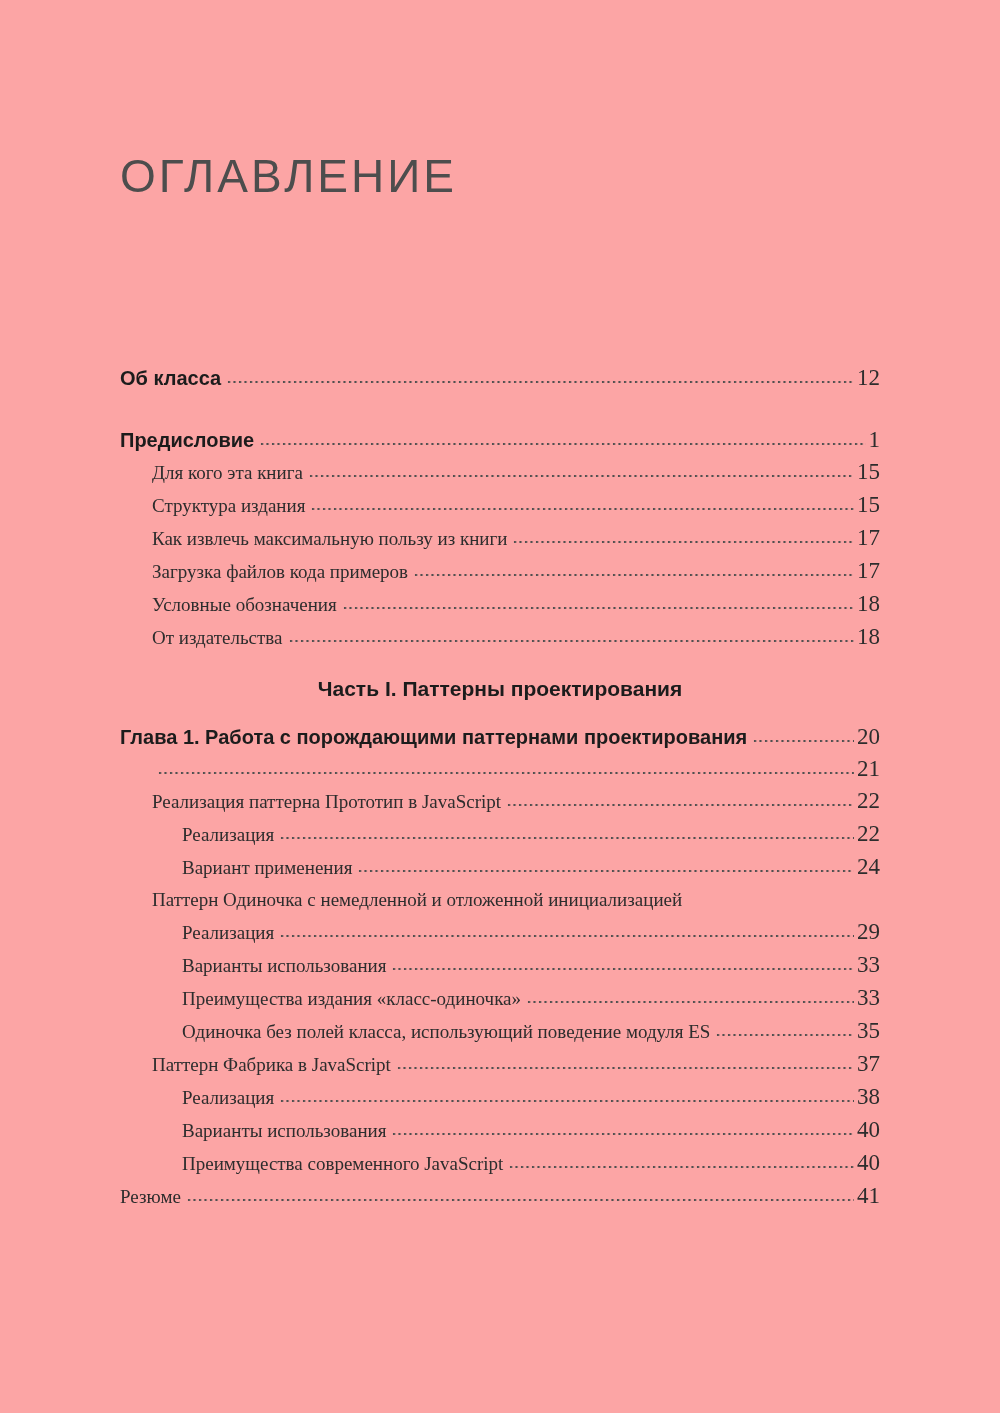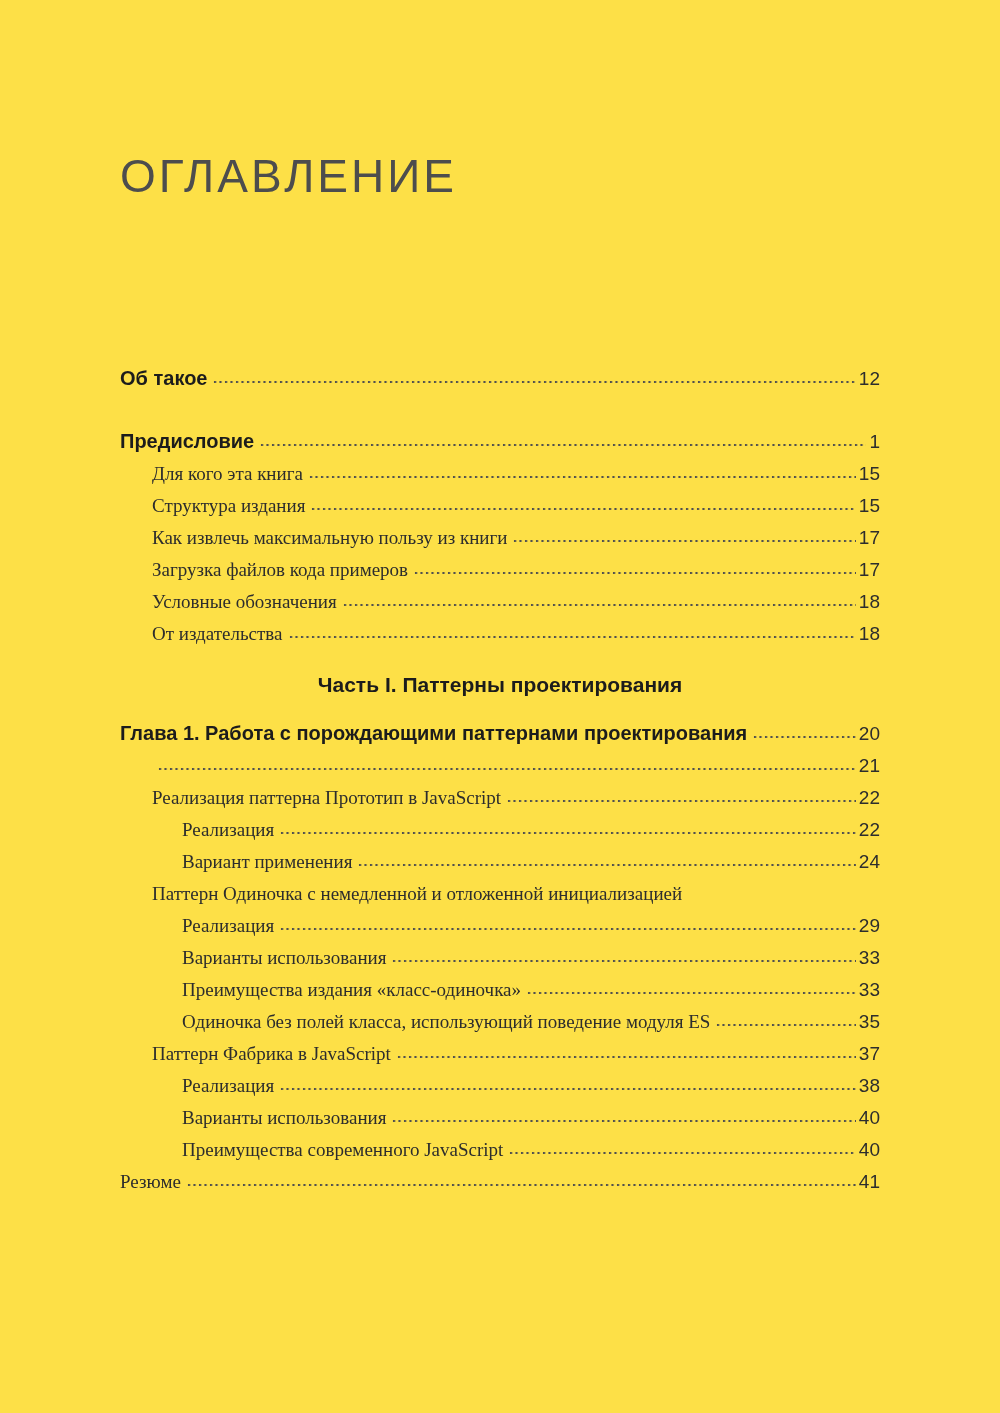--- a/index.html
+++ b/index.html
@@ -7,21 +7,21 @@
   body {
     width: 1000px;
     height: 1413px;
     font-family: "Liberation Serif", "DejaVu Serif", serif;
     overflow: hidden;
   }
   .page {
     width: 1000px;
     height: 1413px;
     padding: 150px 120px 0 120px;
-    background: #fde047;
+    background: #fca5a5;
   }
   .doc-title {
     font-family: "Liberation Sans", "DejaVu Sans", sans-serif;
     font-weight: 400;
     font-size: 46px;
     line-height: 52px;
     letter-spacing: 3px;
     color: #4d4d4d;
     margin-bottom: 160px;
   }
@@ -51,23 +51,23 @@
     flex: 1;
     min-width: 16px;
     height: 5px;
     margin: 0 3px 0 6px;
     background-image: radial-gradient(circle at 2px 2px, #4f4f4f 1.05px, rgba(0,0,0,0) 1.5px);
     background-size: 5.5px 5px;
     background-repeat: repeat-x;
     background-position: left bottom;
   }
   .page-num {
-    font-family: Liberation Sans, sans-serif;
+    font-family: Liberation Serif, serif;
     font-weight: 400;
-    font-size: 19px;
+    font-size: 23px;
     color: #2d2d2d;
     white-space: nowrap;
   }
   .part-heading {
     font-family: "Liberation Sans", "DejaVu Sans", sans-serif;
     font-weight: 700;
     font-size: 21px;
     line-height: 33px;
     color: #1c1c1c;
     text-align: center;
@@ -75,21 +75,21 @@
   }
 </style>
 </head>
 <body>
 
 <div class="page">
   <h1 class="doc-title">ОГЛАВЛЕНИЕ</h1>
   <div class="toc-list" id="toc-list">
       <div class="toc-row level-0 bold">
         <div class="entry-main">
-          <span class="entry-text">Об такое</span>
+          <span class="entry-text">Об класса</span>
           <span class="dots"></span>
           <span class="page-num">12</span>
         </div>
       </div>
       <div class="toc-row level-0 bold gap">
         <div class="entry-main">
           <span class="entry-text">Предисловие</span>
           <span class="dots"></span>
           <span class="page-num">1</span>
         </div>

